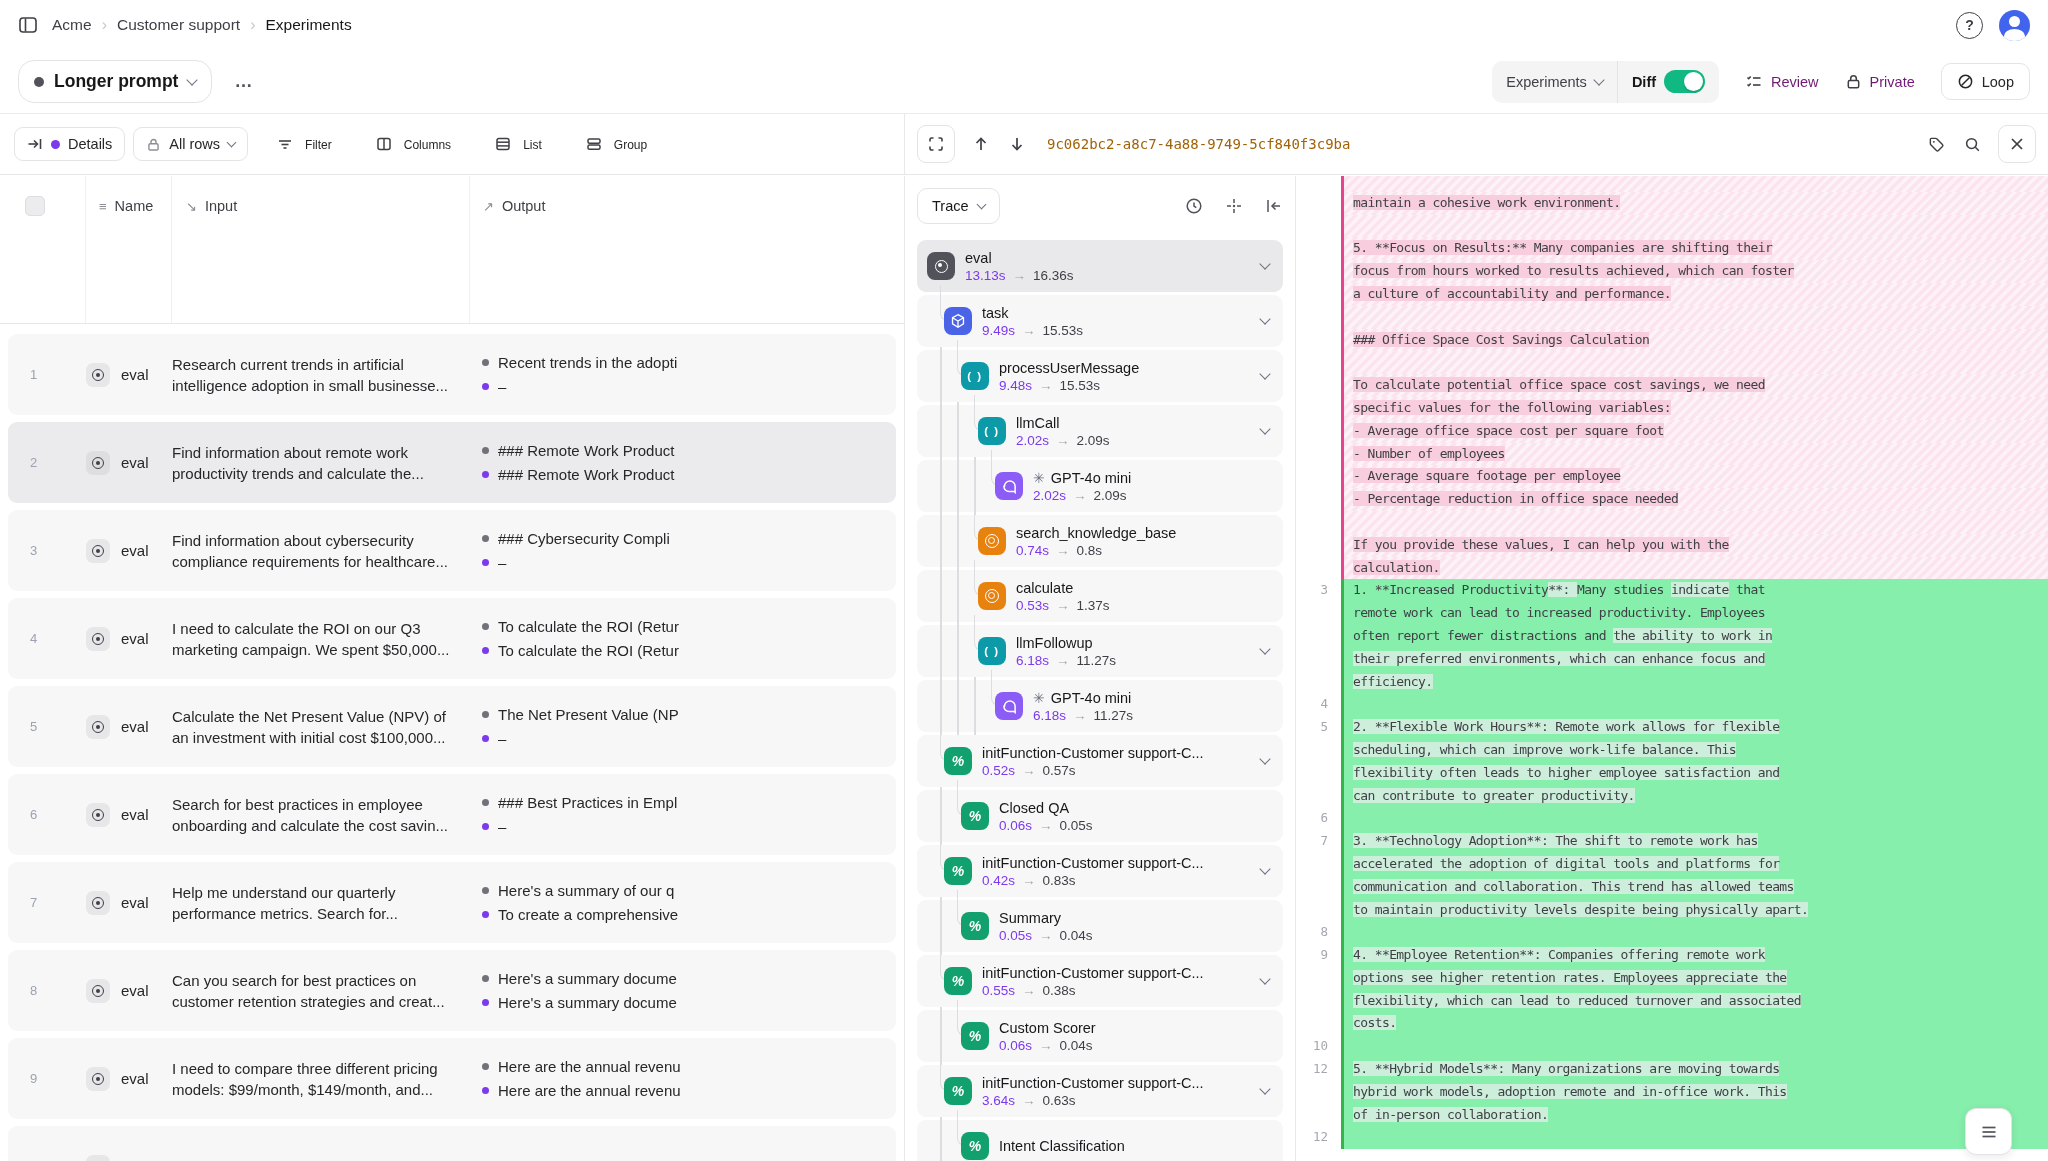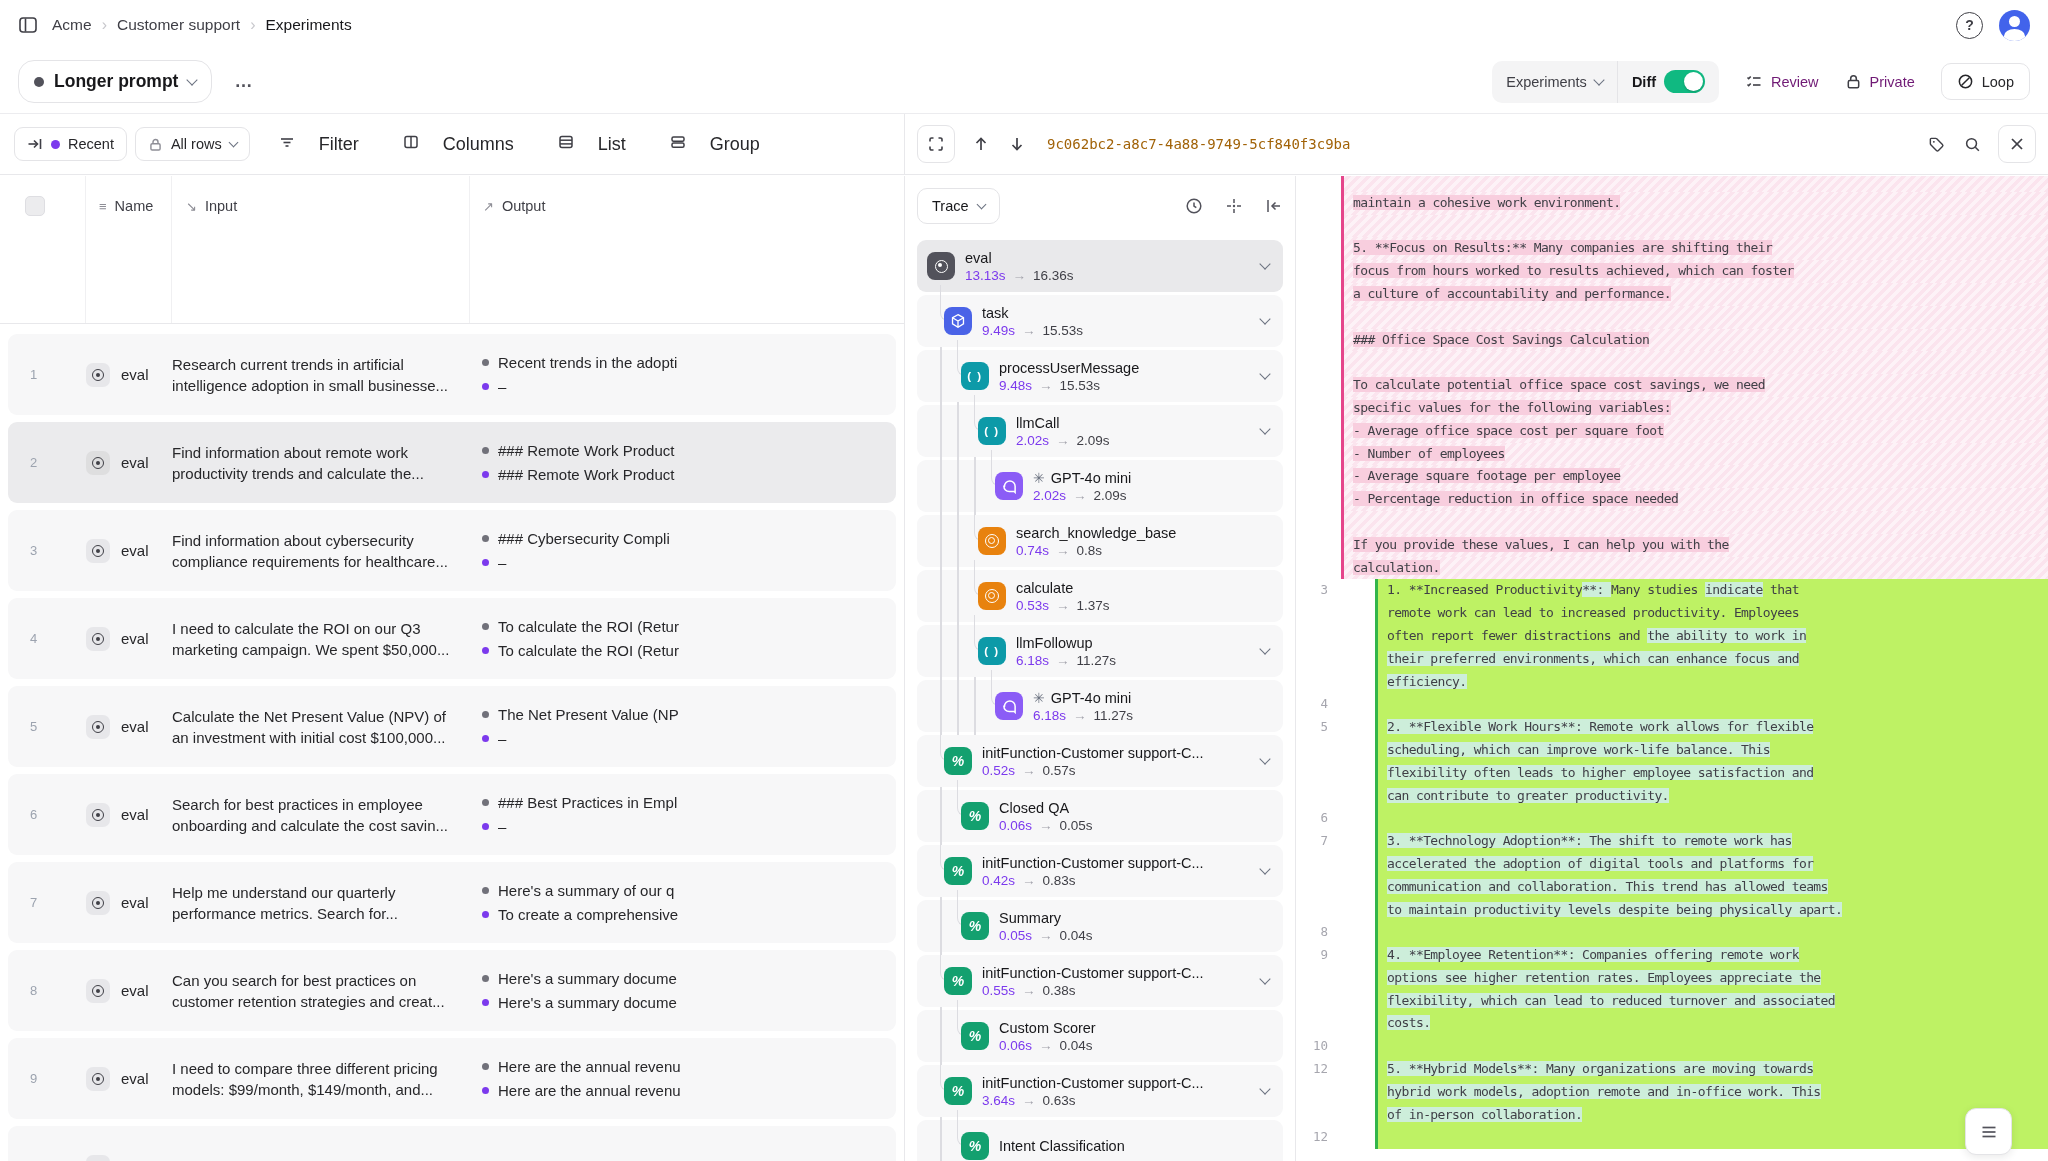--- a/index.html
+++ b/index.html
@@ -30,21 +30,21 @@
   .seg-label-b { font-weight:700; color:#18181b; }
   .switch { width:41px; height:23px; border-radius:12px; position:relative; cursor:pointer; }
   .switch::after { content:""; position:absolute; width:19px; height:19px; border-radius:50%; background:#fff; top:2px; right:2px; box-shadow:0 1px 2px rgba(0,0,0,.2); }
   .txt-btn { display:flex; align-items:center; gap:8px; font-size:14.5px; color:#701a75; cursor:pointer; }
   .pill-btn { display:flex; align-items:center; gap:8px; border:1px solid #e4e4e7; border-radius:10px; padding:9px 15px; font-size:14.5px; color:#27272a; cursor:pointer; }
 
   
   .band { height:61px; display:flex; border-bottom:1px solid #e8e8eb; }
   .toolbar { width:905px; flex:0 0 905px; border-right:1px solid #e8e8eb; display:flex; align-items:center; padding:0 14px; gap:8px; }
   .tb-pill { display:flex; align-items:center; gap:8px; border:1px solid #e4e4e7; border-radius:9px; padding:8px 12px; font-size:14.5px; color:#27272a; cursor:pointer; }
-  .tb-flat { display:flex; align-items:flex-start; gap:24px; padding:8px 11px; font-size:18px; color:#27272a; cursor:pointer; border-radius:8px; }
+  .tb-flat { display:flex; align-items:flex-end; gap:12px; padding:8px 11px; font-size:12px; color:#27272a; cursor:pointer; border-radius:8px; }
   .dot-purple { width:9px; height:9px; border-radius:50%; background:#7c3aed; }
   .panelhead { flex:1; display:flex; align-items:center; padding:0 12px; gap:4px; min-width:0; }
   .sq-btn { width:38px; height:38px; border:1px solid #e4e4e7; border-radius:9px; display:flex; align-items:center; justify-content:center; cursor:pointer; background:#fff; flex:0 0 auto; }
   .ico-btn { width:32px; height:34px; display:flex; align-items:center; justify-content:center; cursor:pointer; border-radius:7px; flex:0 0 auto; }
   .trace-id { font-family:"DejaVu Sans Mono",monospace; font-size:14px; color:#a16207; margin-left:10px; white-space:nowrap; }
   .ph-spacer { flex:1; }
 
   
   .main { position:absolute; top:176px; bottom:0; left:0; right:0; display:flex; }
   .tablewrap { width:905px; flex:0 0 905px; border-right:1px solid #e8e8eb; display:flex; flex-direction:column; }
@@ -99,21 +99,21 @@
   .g-score { font-size:14px; font-weight:700; font-style:italic; }
   .openai-glyph { color:#6b7280; font-size:14px; }
 
   
   .diff { flex:1; border-left:1px solid #e8e8eb; position:relative; overflow:hidden;
           font-family:"DejaVu Sans Mono",monospace; font-size:13px; letter-spacing:-0.6px; line-height:22.8px; color:#3f3f46; padding-top:3px; }
   .drow { display:flex; }
   .dnum { width:45px; flex:0 0 45px; text-align:right; padding-right:13px; color:#a6a6ae; font-size:12.5px; letter-spacing:0; }
   .dcontent { flex:1; border-left:3px solid transparent; padding-left:9px; min-height:22.8px; white-space:pre-wrap; }
   .dcontent.pink { border-left-color:#e5458b; background:repeating-linear-gradient(135deg,#fbe4ee 0 3.5px,#fdf2f7 3.5px 7px); }
-  .dcontent.green { border-left-color:#33b54a; background:#bef264;margin-left:34px; }
+  .dcontent.green { border-left-color:#33b54a; background:#86efac; }
   .hp { background:#f8cede; }
   .hg { background:#cdeeda; }
   .float-btn { position:absolute; right:36px; bottom:6px; width:47px; height:47px; border:1px solid #e4e4e7; border-radius:11px; background:#fff; box-shadow:0 2px 8px rgba(0,0,0,.09); display:flex; align-items:center; justify-content:center; cursor:pointer; }
   svg { display:block; }
 </style>
 </head>
 <body>
 
 <div class="hdr">
   <span style="display:flex;cursor:pointer;">
@@ -190,21 +190,21 @@
   <div class="toolbar">
     <div class="tb-pill">
       <span>
         <svg width="16" height="16" viewBox="0 0 16 16" fill="none" stroke="#3f3f46" stroke-width="1.6">
             <line x1="1.5" y1="8" x2="10" y2="8"></line>
             <path d="M7 4.5L10.5 8 7 11.5"></path>
             <line x1="13.5" y1="3" x2="13.5" y2="13"></line>
           </svg>
       </span>
       <span class="dot-purple"></span>
-      <span>Recent</span>
+      <span>Details</span>
     </div>
     <div class="tb-pill">
       <span>
         <svg width="15" height="15" viewBox="0 0 18 18" fill="none" stroke="#8e8e96" stroke-width="1.7">
             <rect x="3.5" y="8" width="11" height="7.5" rx="1.5"></rect>
             <path d="M6 8V6a3 3 0 0 1 6 0v2"></path>
           </svg>
       </span>
       <span>All rows</span>
       <span class="chev" style="margin-top:-4px;width:7px;height:7px;"></span>

